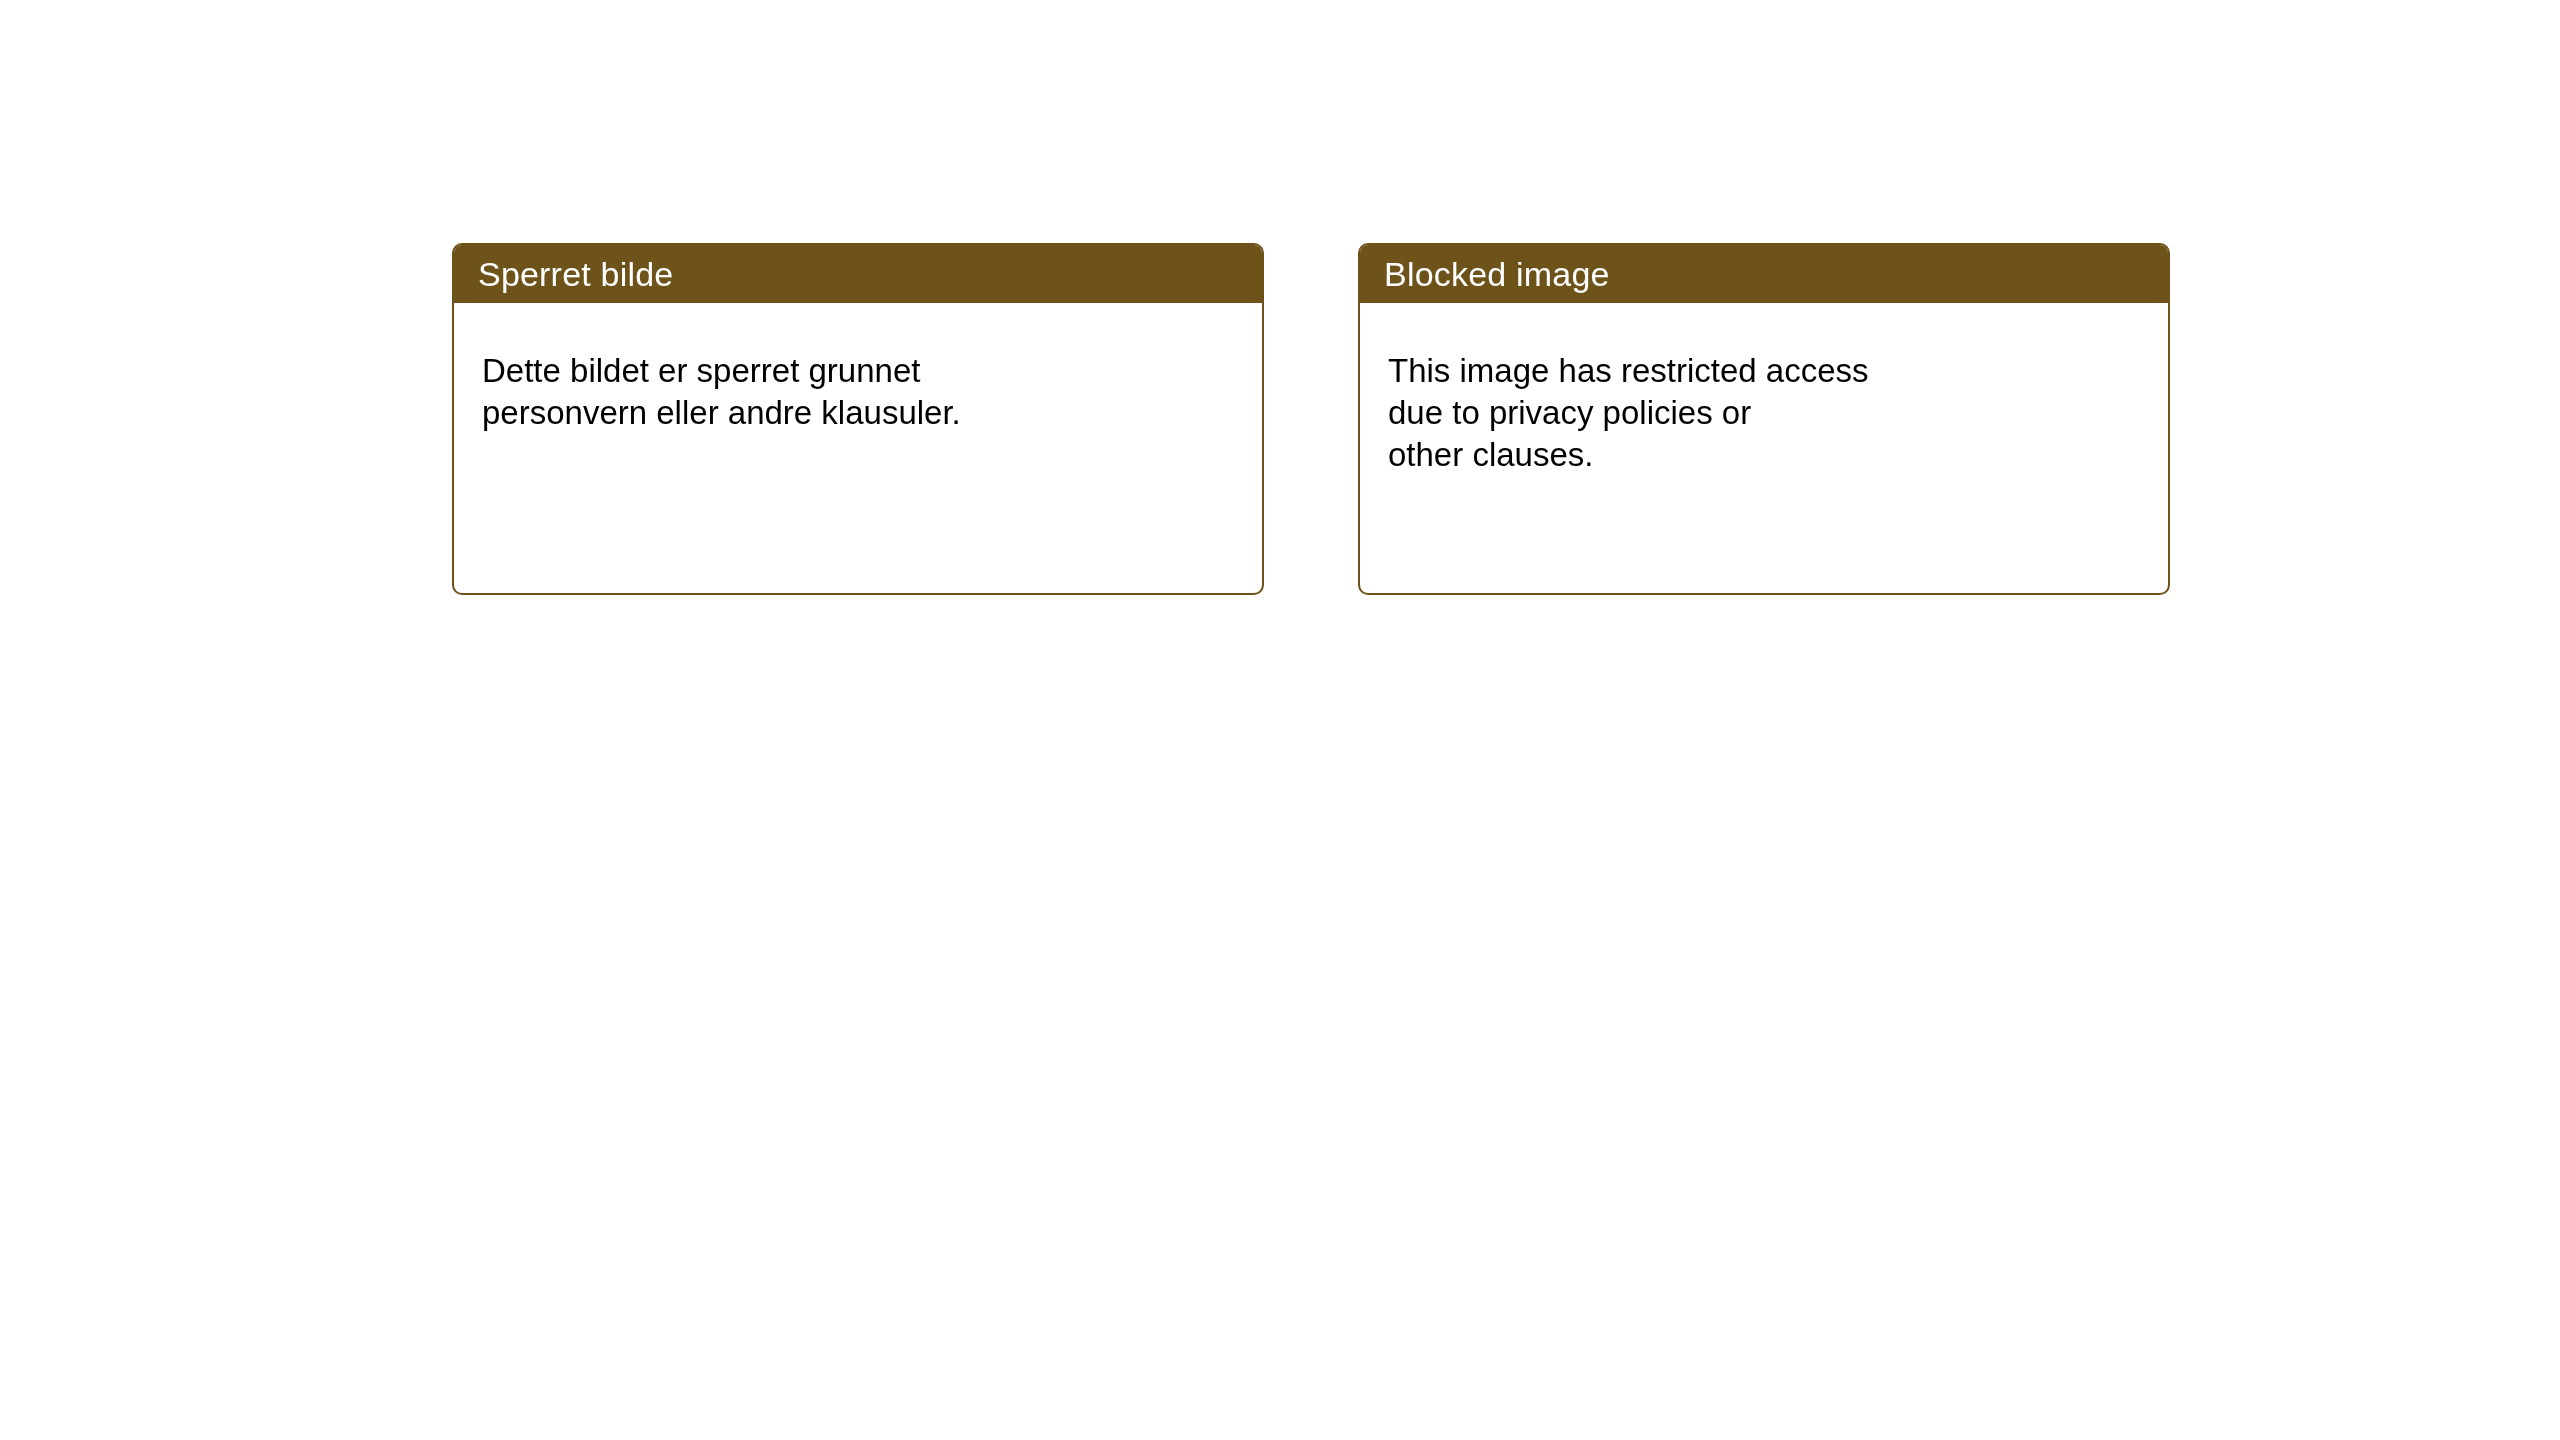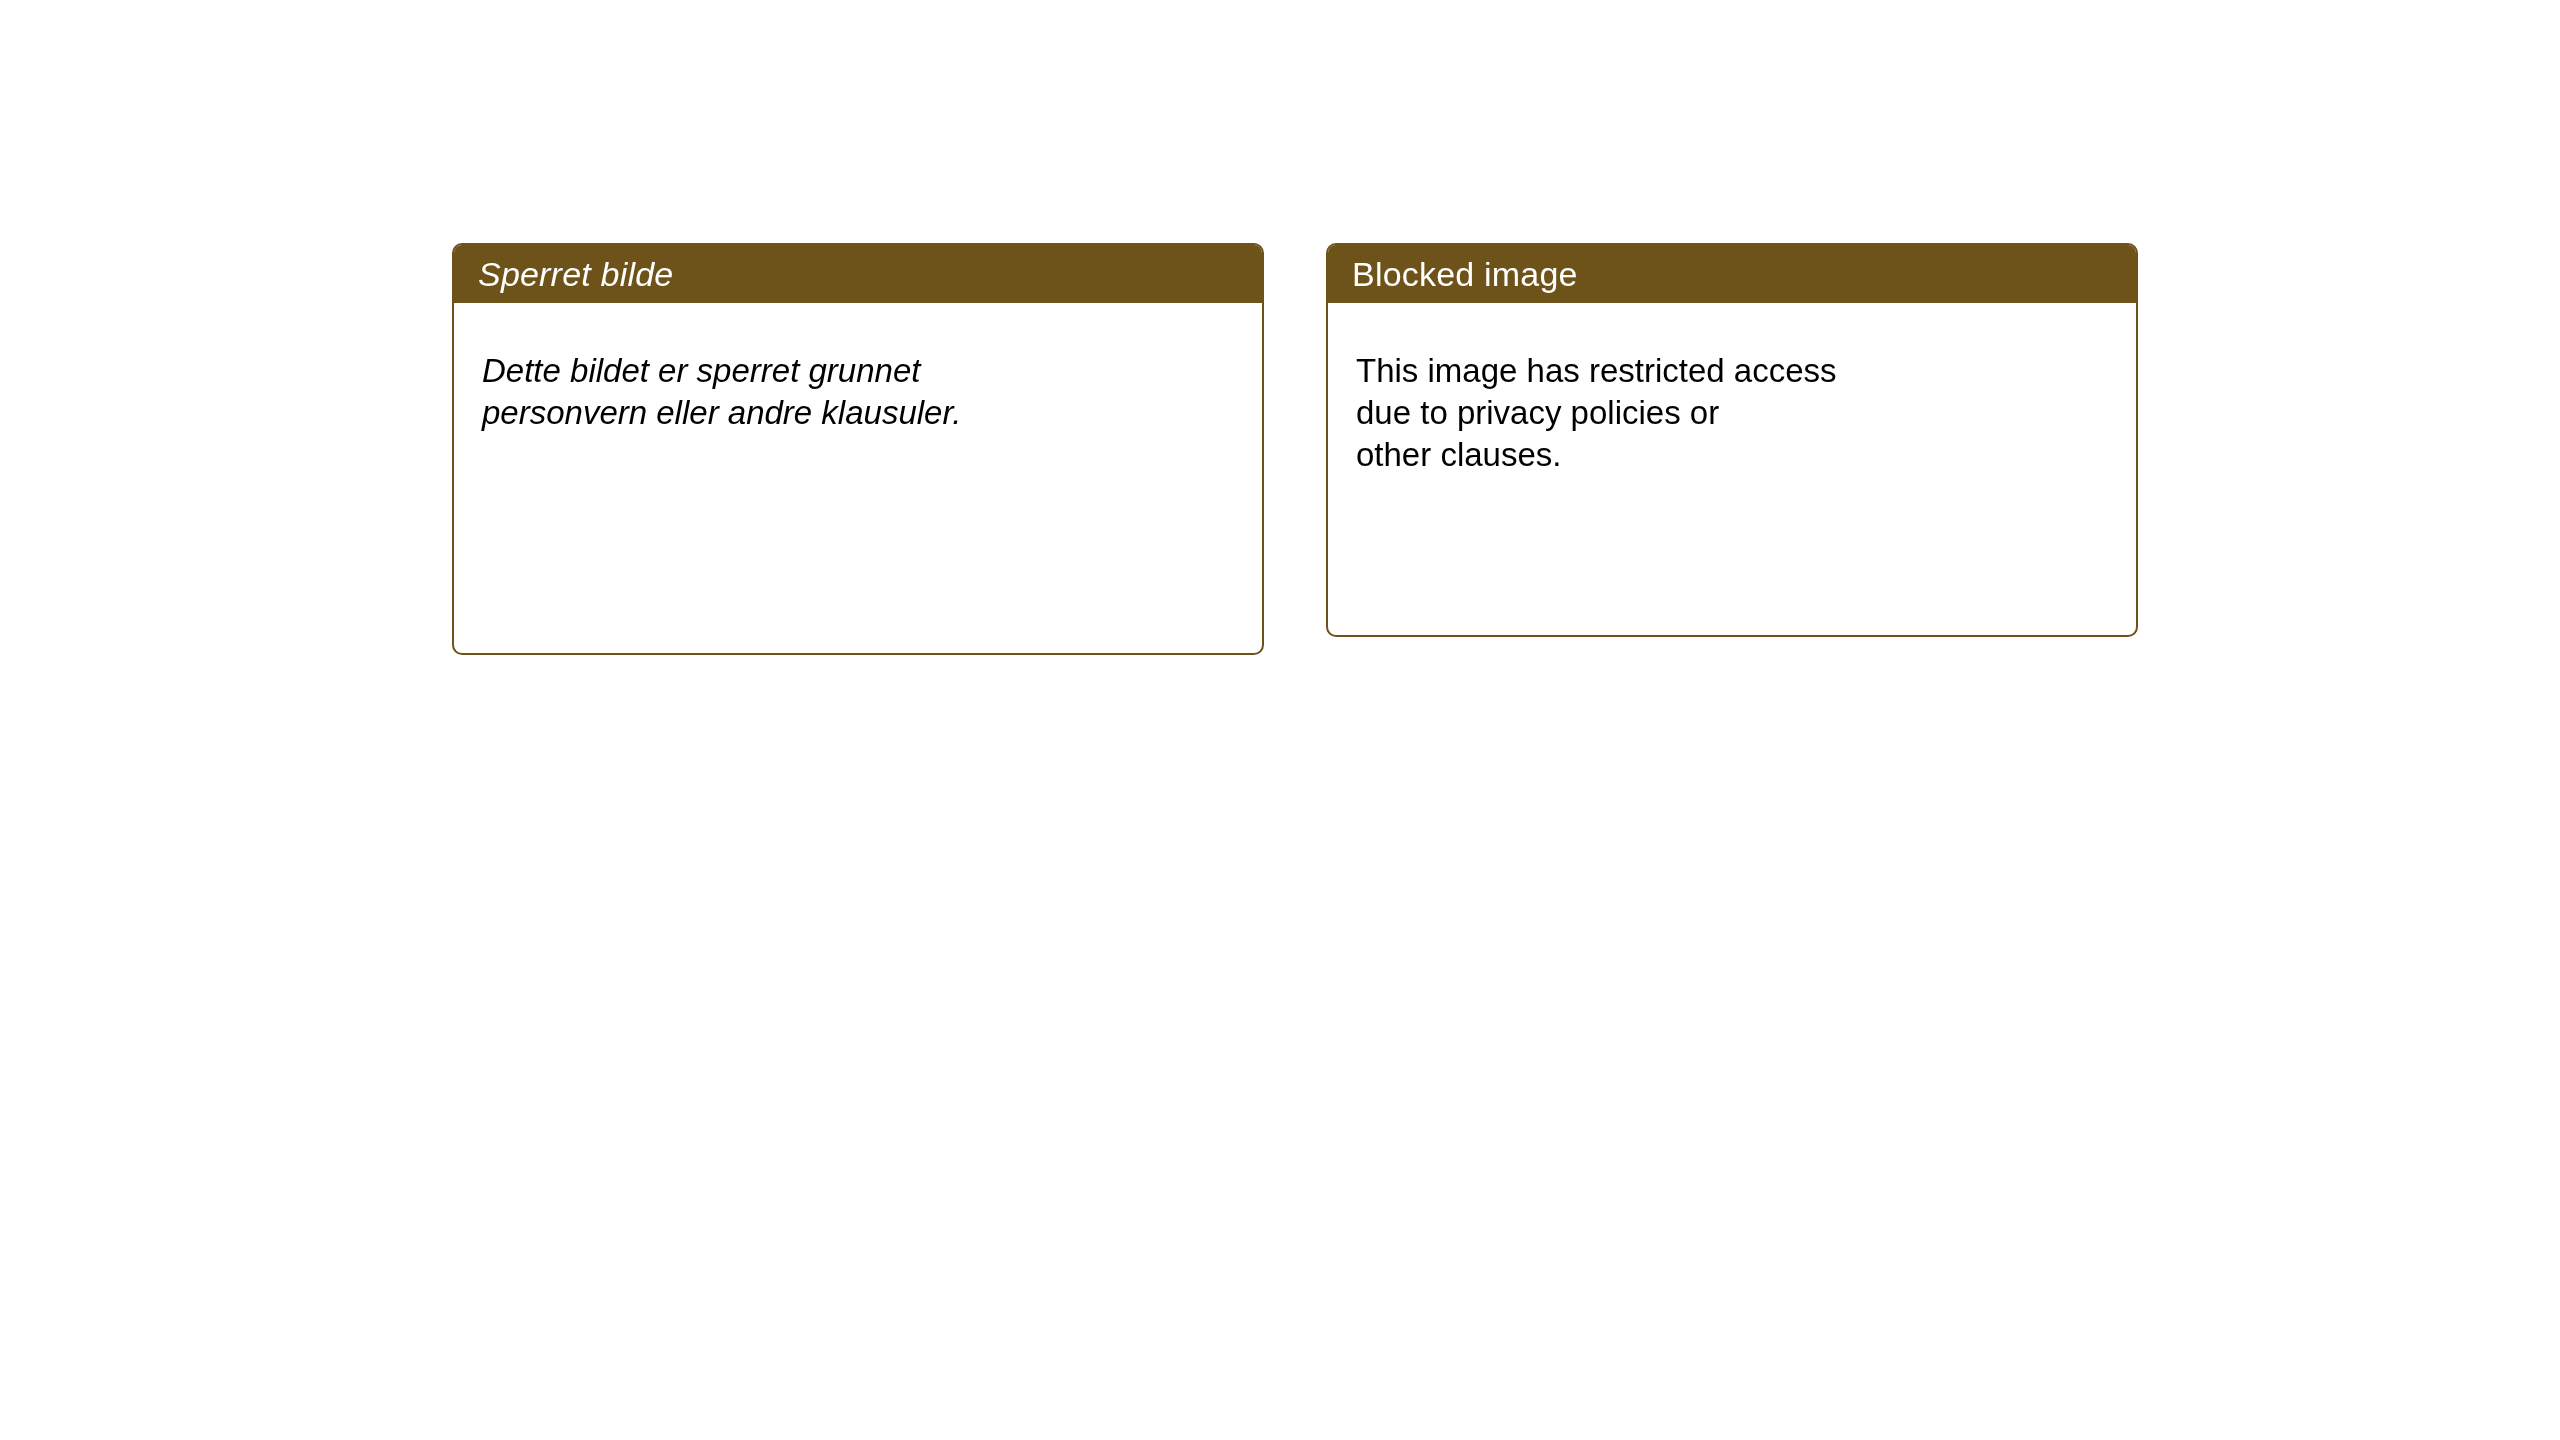--- a/index.html
+++ b/index.html
@@ -25,27 +25,27 @@
   .notice-card {
     background: #ffffff;
     border: 2px solid #6d5319;
     border-radius: 10px;
     box-sizing: border-box;
     overflow: hidden;
     box-shadow: none;
   }
   .notice-card.card-no {
     width: 812px;
-    height: 412px;
+    height: 352px;
     margin-right: 62px;
-    font-style: italic;
   }
   .notice-card.card-en {
     width: 812px;
-    height: 394px;
+    height: 352px;
+    margin-left: 32px;
   }
   .card-header {
     background: #6d5319;
     color: #ffffff;
     height: 58px;
     display: flex;
     align-items: center;
     padding: 0 0 0 24px;
     box-sizing: border-box;
   }

